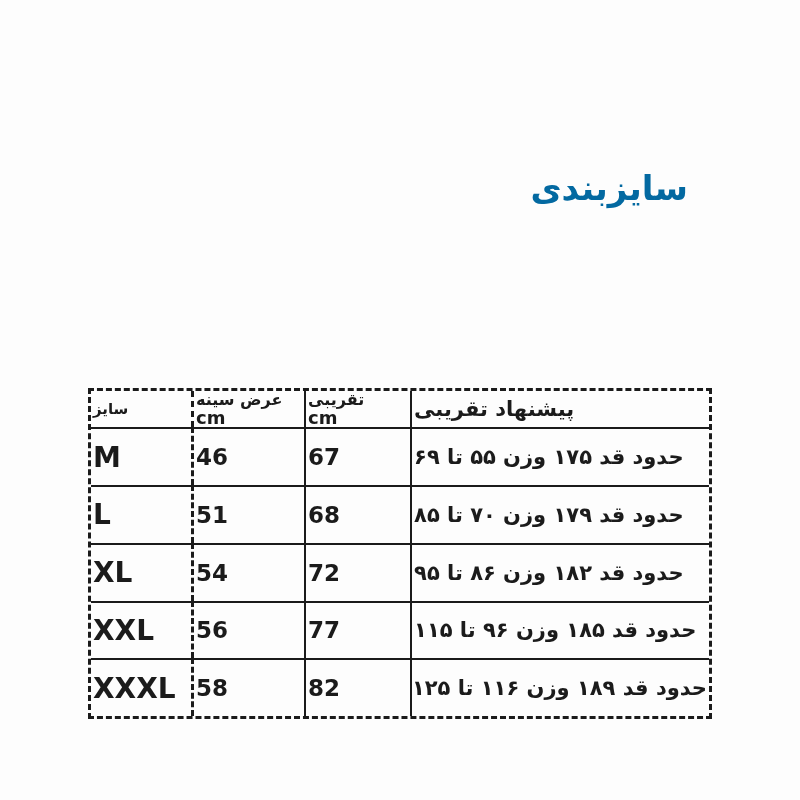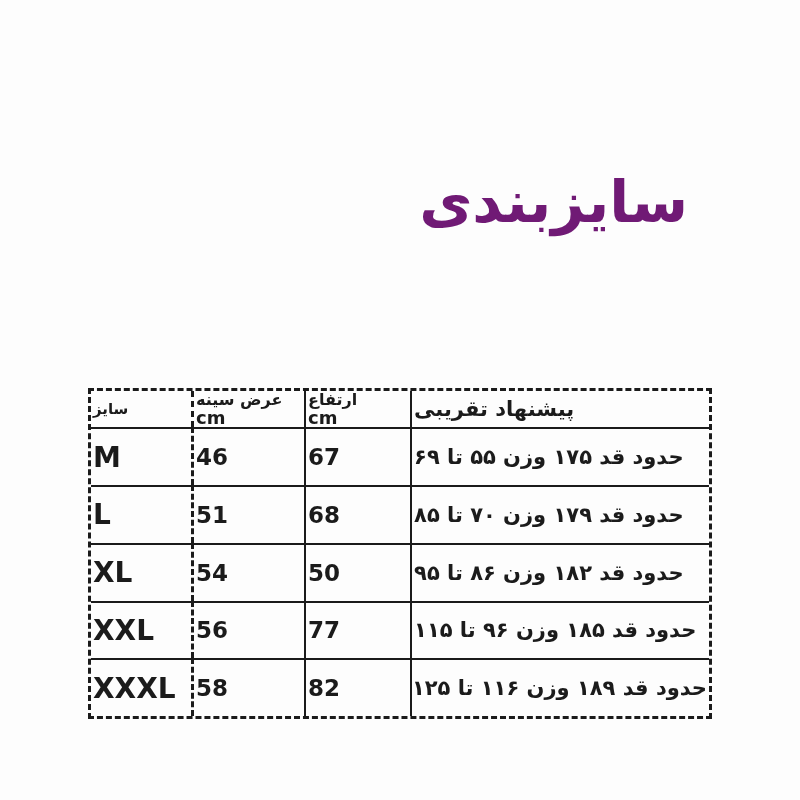--- a/index.html
+++ b/index.html
@@ -15,23 +15,23 @@
     width: 800px; height: 800px;
     background: #fdfdfd;
   }
 
   
   .page-title {
     position: absolute;
     top: 168px;
     right: 112px;
     direction: rtl;
-    font-size: 58px;
+    font-size: 34px;
     font-weight: bold;
-    color: #701a75;
+    color: #0369a1;
     letter-spacing: 0;
     white-space: nowrap;
   }
 
   
   .table-wrap {
     position: absolute;
     top: 388px;
     left: 88px;
     width: 624px;
@@ -89,21 +89,21 @@
 <div class="canvas">
 
   <div class="page-title">سایزبندی</div>
 
   <div class="table-wrap">
     <table class="size-table">
       <thead>
         <tr>
           <th class="col-suggestion hdr-suggestion">پیشنهاد تقریبی</th>
           <th class="col-height hdr-small">
-            <div>ارتفاع</div>
+            <div>تقریبی</div>
             <div class="hdr-unit">cm</div>
           </th>
           <th class="col-chest hdr-small">
             <div>عرض سینه</div>
             <div class="hdr-unit">cm</div>
           </th>
           <th class="col-size hdr-size">سایز</th>
         </tr>
       </thead>
       <tbody>
@@ -114,21 +114,21 @@
           <td class="col-size cell-size">M</td>
         </tr>
         <tr>
           <td class="col-suggestion cell-suggestion">حدود قد ۱۷۹ وزن ۷۰ تا ۸۵</td>
           <td class="col-height cell-number">68</td>
           <td class="col-chest cell-number">51</td>
           <td class="col-size cell-size">L</td>
         </tr>
         <tr>
           <td class="col-suggestion cell-suggestion">حدود قد ۱۸۲ وزن ۸۶ تا ۹۵</td>
-          <td class="col-height cell-number">50</td>
+          <td class="col-height cell-number">72</td>
           <td class="col-chest cell-number">54</td>
           <td class="col-size cell-size">XL</td>
         </tr>
         <tr>
           <td class="col-suggestion cell-suggestion">حدود قد ۱۸۵ وزن ۹۶ تا ۱۱۵</td>
           <td class="col-height cell-number">77</td>
           <td class="col-chest cell-number">56</td>
           <td class="col-size cell-size">XXL</td>
         </tr>
         <tr>

